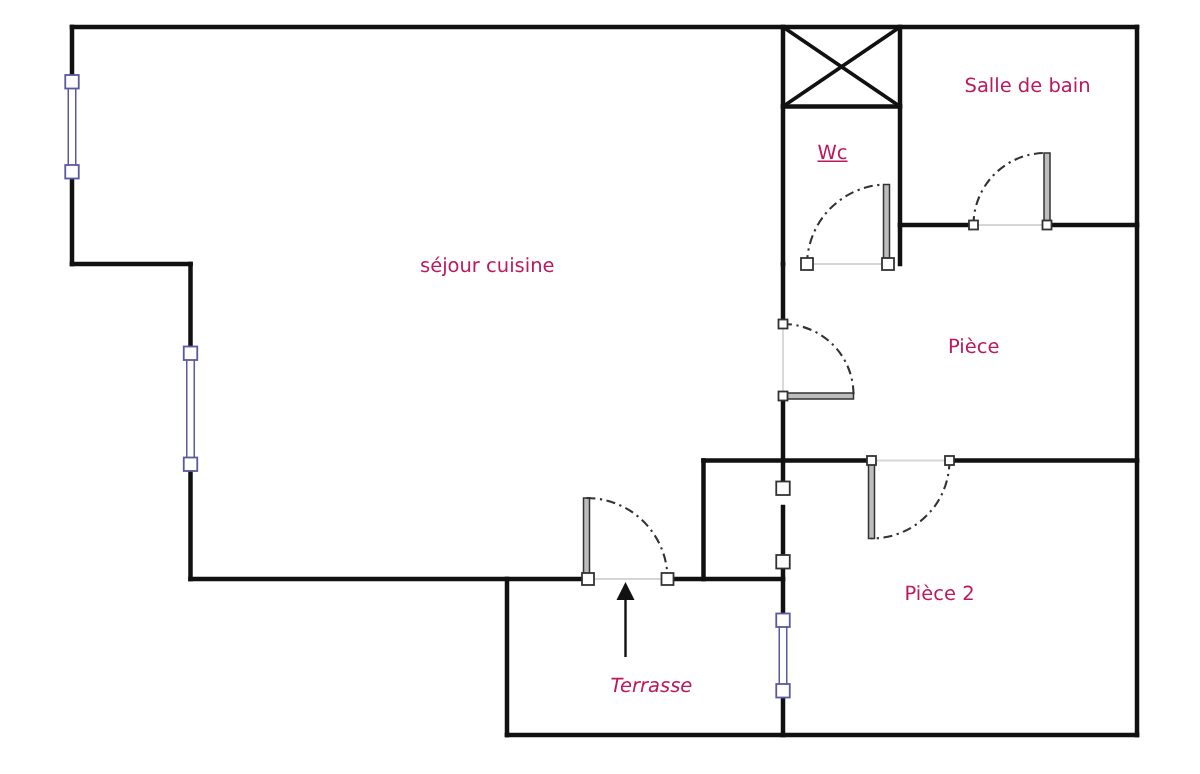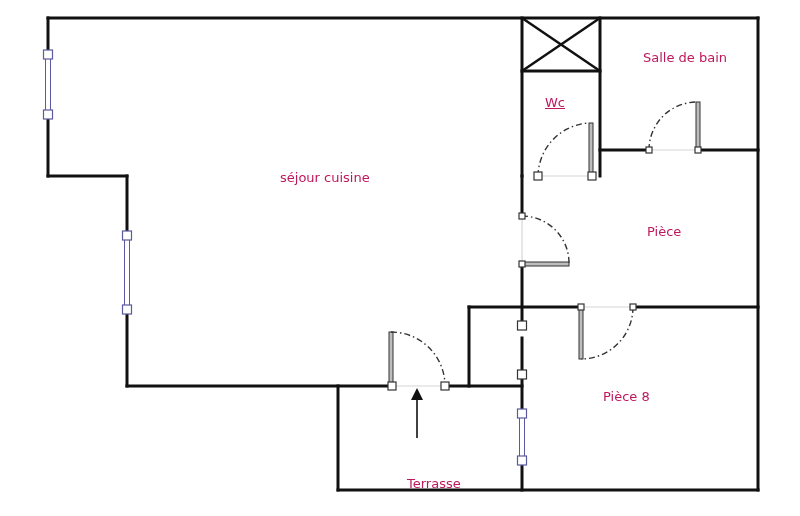--- a/index.html
+++ b/index.html
@@ -121,16 +121,16 @@
 
     <g>
       <line x1="417" y1="438" x2="417" y2="398" stroke="#111" stroke-width="1.6"></line>
       <polygon points="417,388 411,400 423,400" fill="#111"></polygon>
     </g>
   </svg>
 
   <div class="lbl" style="left:280px;top:170px;">séjour cuisine</div>
   <div class="lbl" style="left:545px;top:95px;text-decoration:underline;">Wc</div>
   <div class="lbl" style="left:643px;top:50px;">Salle de bain</div>
-  <div class="lbl" style="left:647px;top:224px;">Pièce</div>
-  <div class="lbl" style="left:603px;top:389px;">Pièce 8</div>
-  <div class="lbl" style="left:407px;top:476px;">Terrasse</div>
+  <div class="lbl" style="left:632px;top:224px;">Pièce</div>
+  <div class="lbl" style="left:603px;top:389px;">Pièce 2</div>
+  <div class="lbl" style="left:407px;top:450px;font-style:italic;">Terrasse</div>
 </div>
 
 </body></html>

